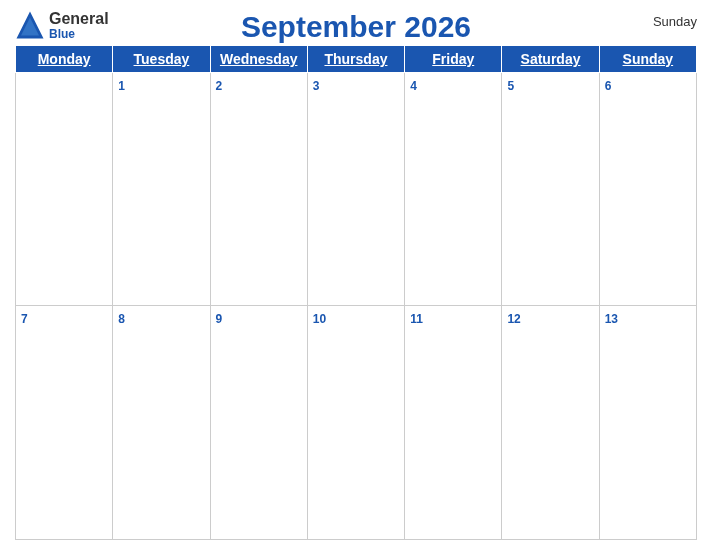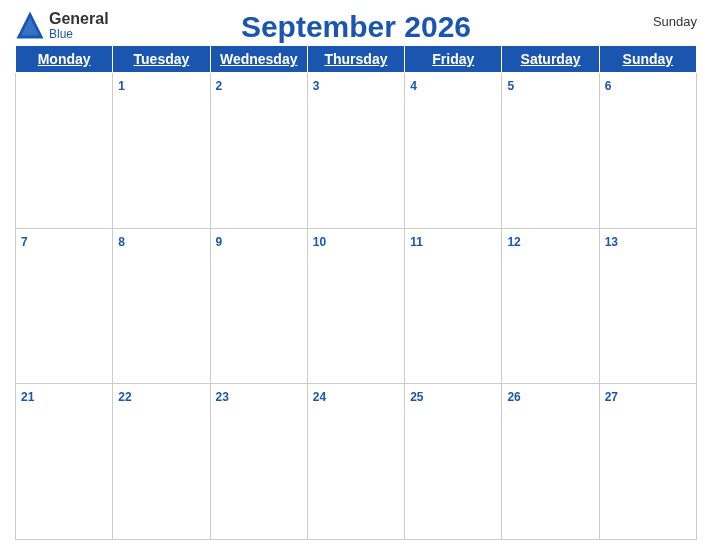--- a/index.html
+++ b/index.html
@@ -32,21 +32,21 @@
       font-size: 11px;
       line-height: 1.1;
     }
     .logo-general {
       font-weight: bold;
       color: #333;
       font-size: 16px;
     }
     .logo-blue {
       color: #1a56b0;
-      font-weight: normal;
+      font-weight: bold;
       font-size: 12px;
     }
     .logo-icon {
       width: 30px;
       height: 30px;
     }
     .title-area {
       position: absolute;
       left: 50%;
       transform: translateX(-50%);
@@ -134,23 +134,14 @@
       </tr>
       <tr>
         <td><span class="date-num">7</span></td>
         <td><span class="date-num">8</span></td>
         <td><span class="date-num">9</span></td>
         <td><span class="date-num">10</span></td>
         <td><span class="date-num">11</span></td>
         <td><span class="date-num">12</span></td>
         <td><span class="date-num">13</span></td>
       </tr>
-      <tr>
-        <td><span class="date-num">21</span></td>
-        <td><span class="date-num">22</span></td>
-        <td><span class="date-num">23</span></td>
-        <td><span class="date-num">24</span></td>
-        <td><span class="date-num">25</span></td>
-        <td><span class="date-num">26</span></td>
-        <td><span class="date-num">27</span></td>
-      </tr>
     </tbody>
 </table>
 
 </body></html>

